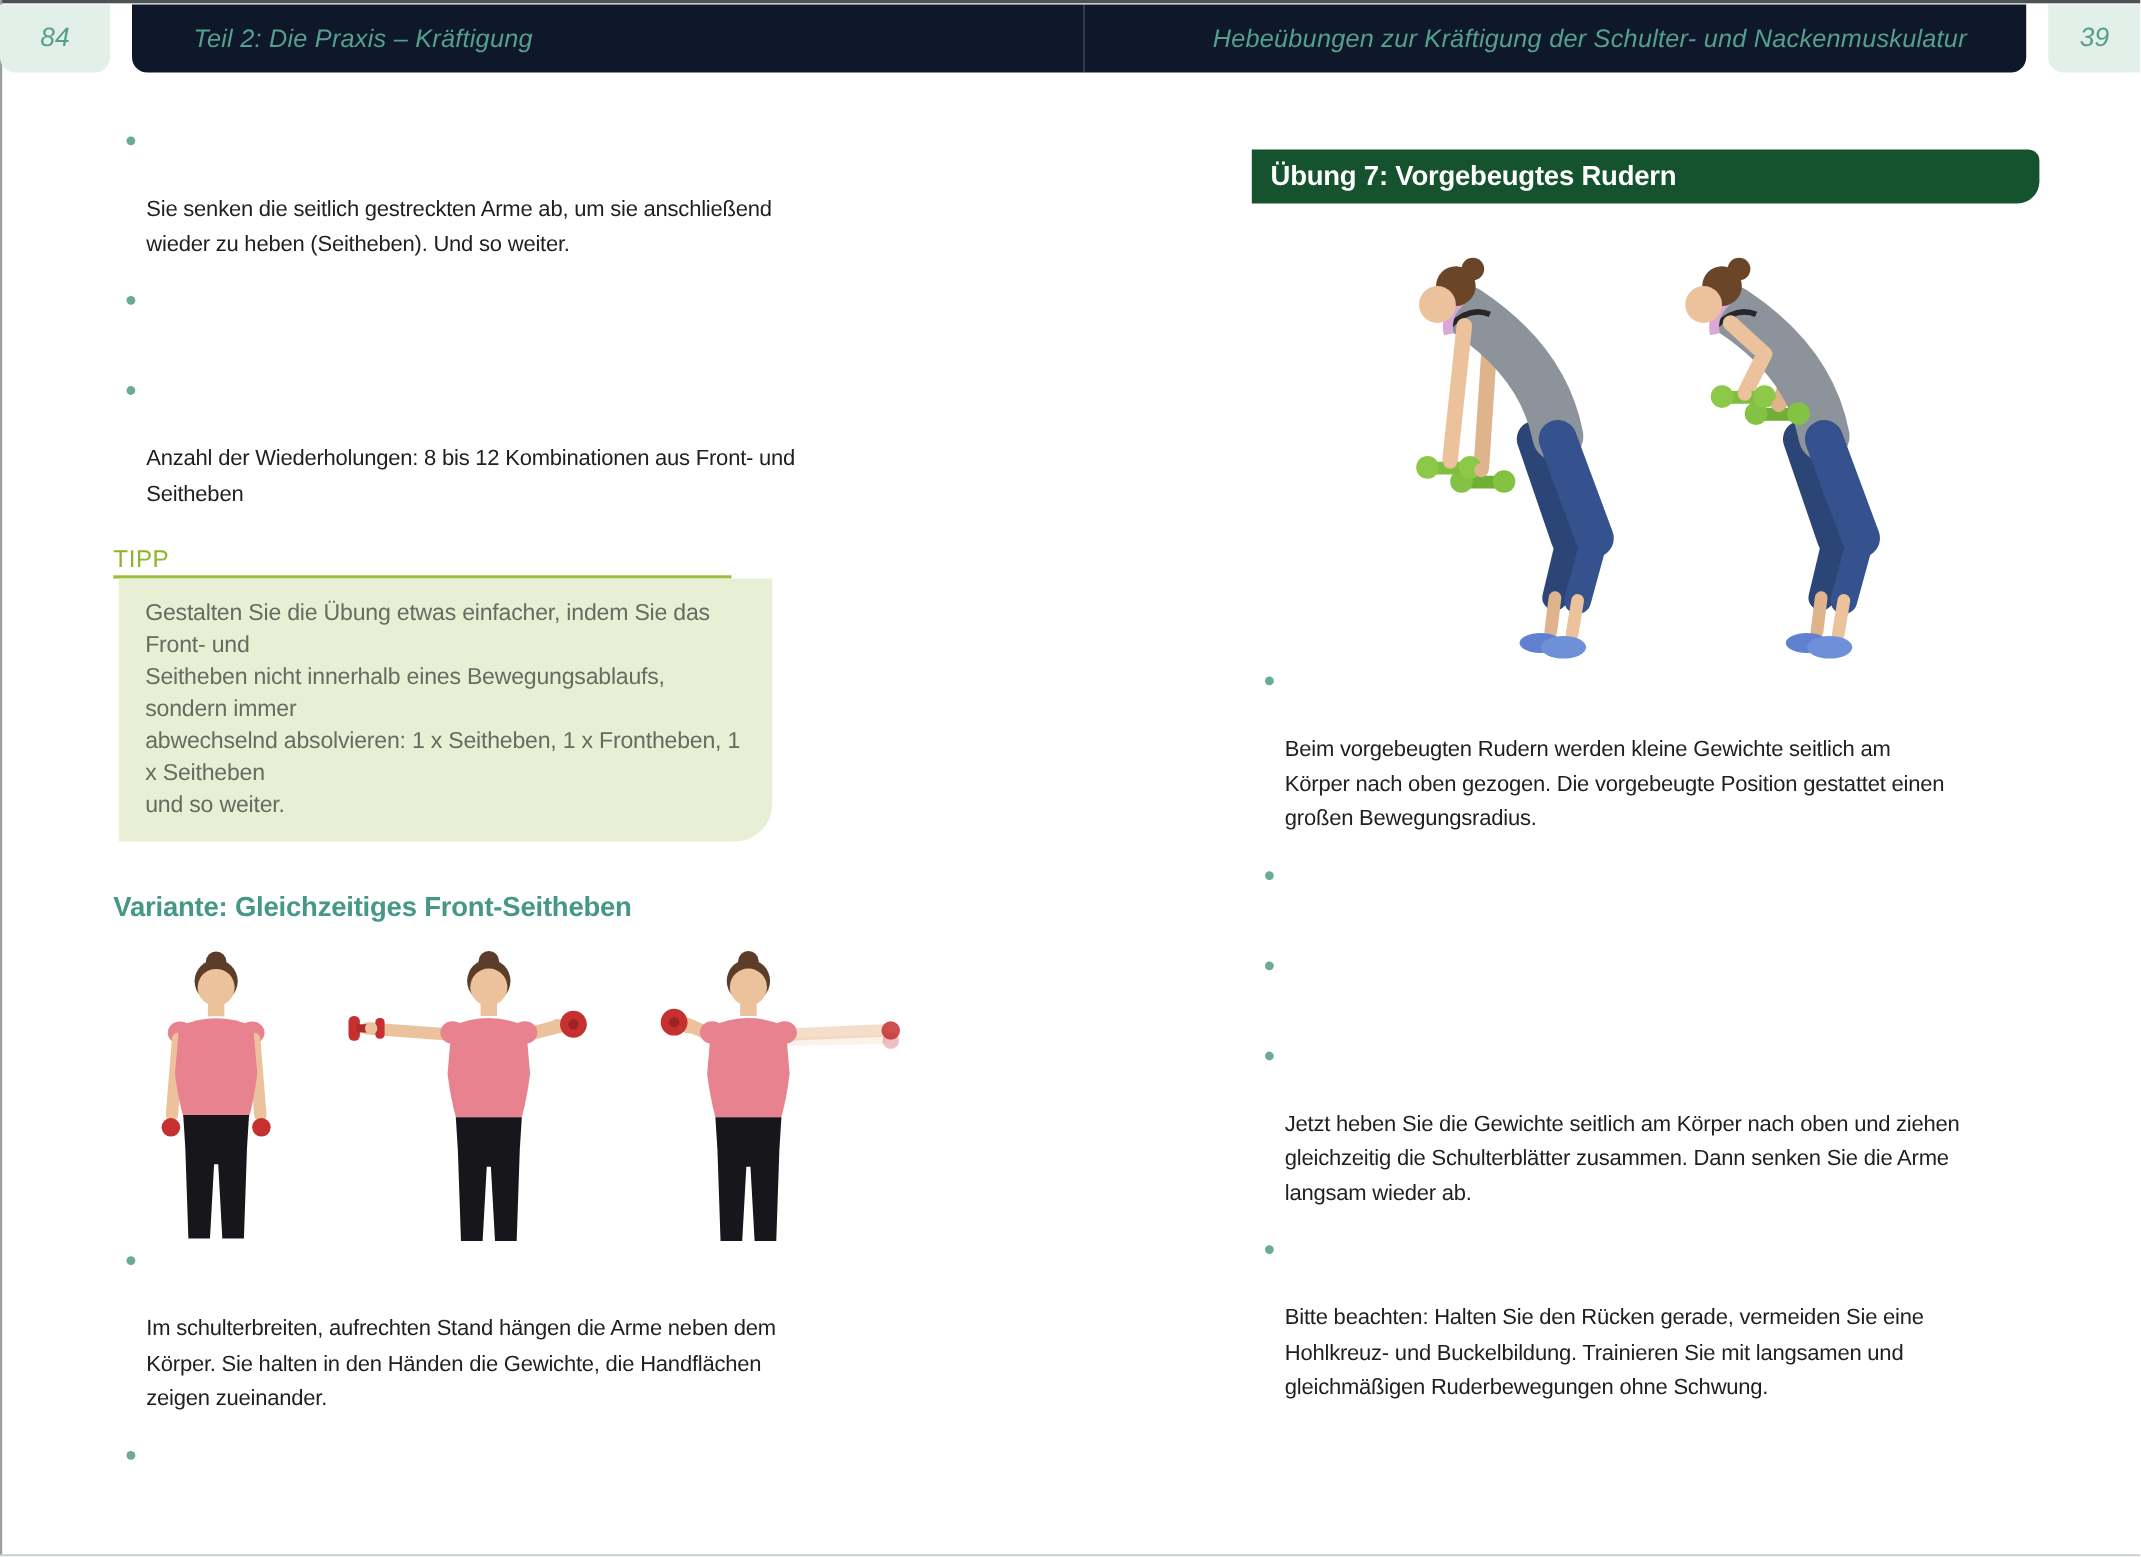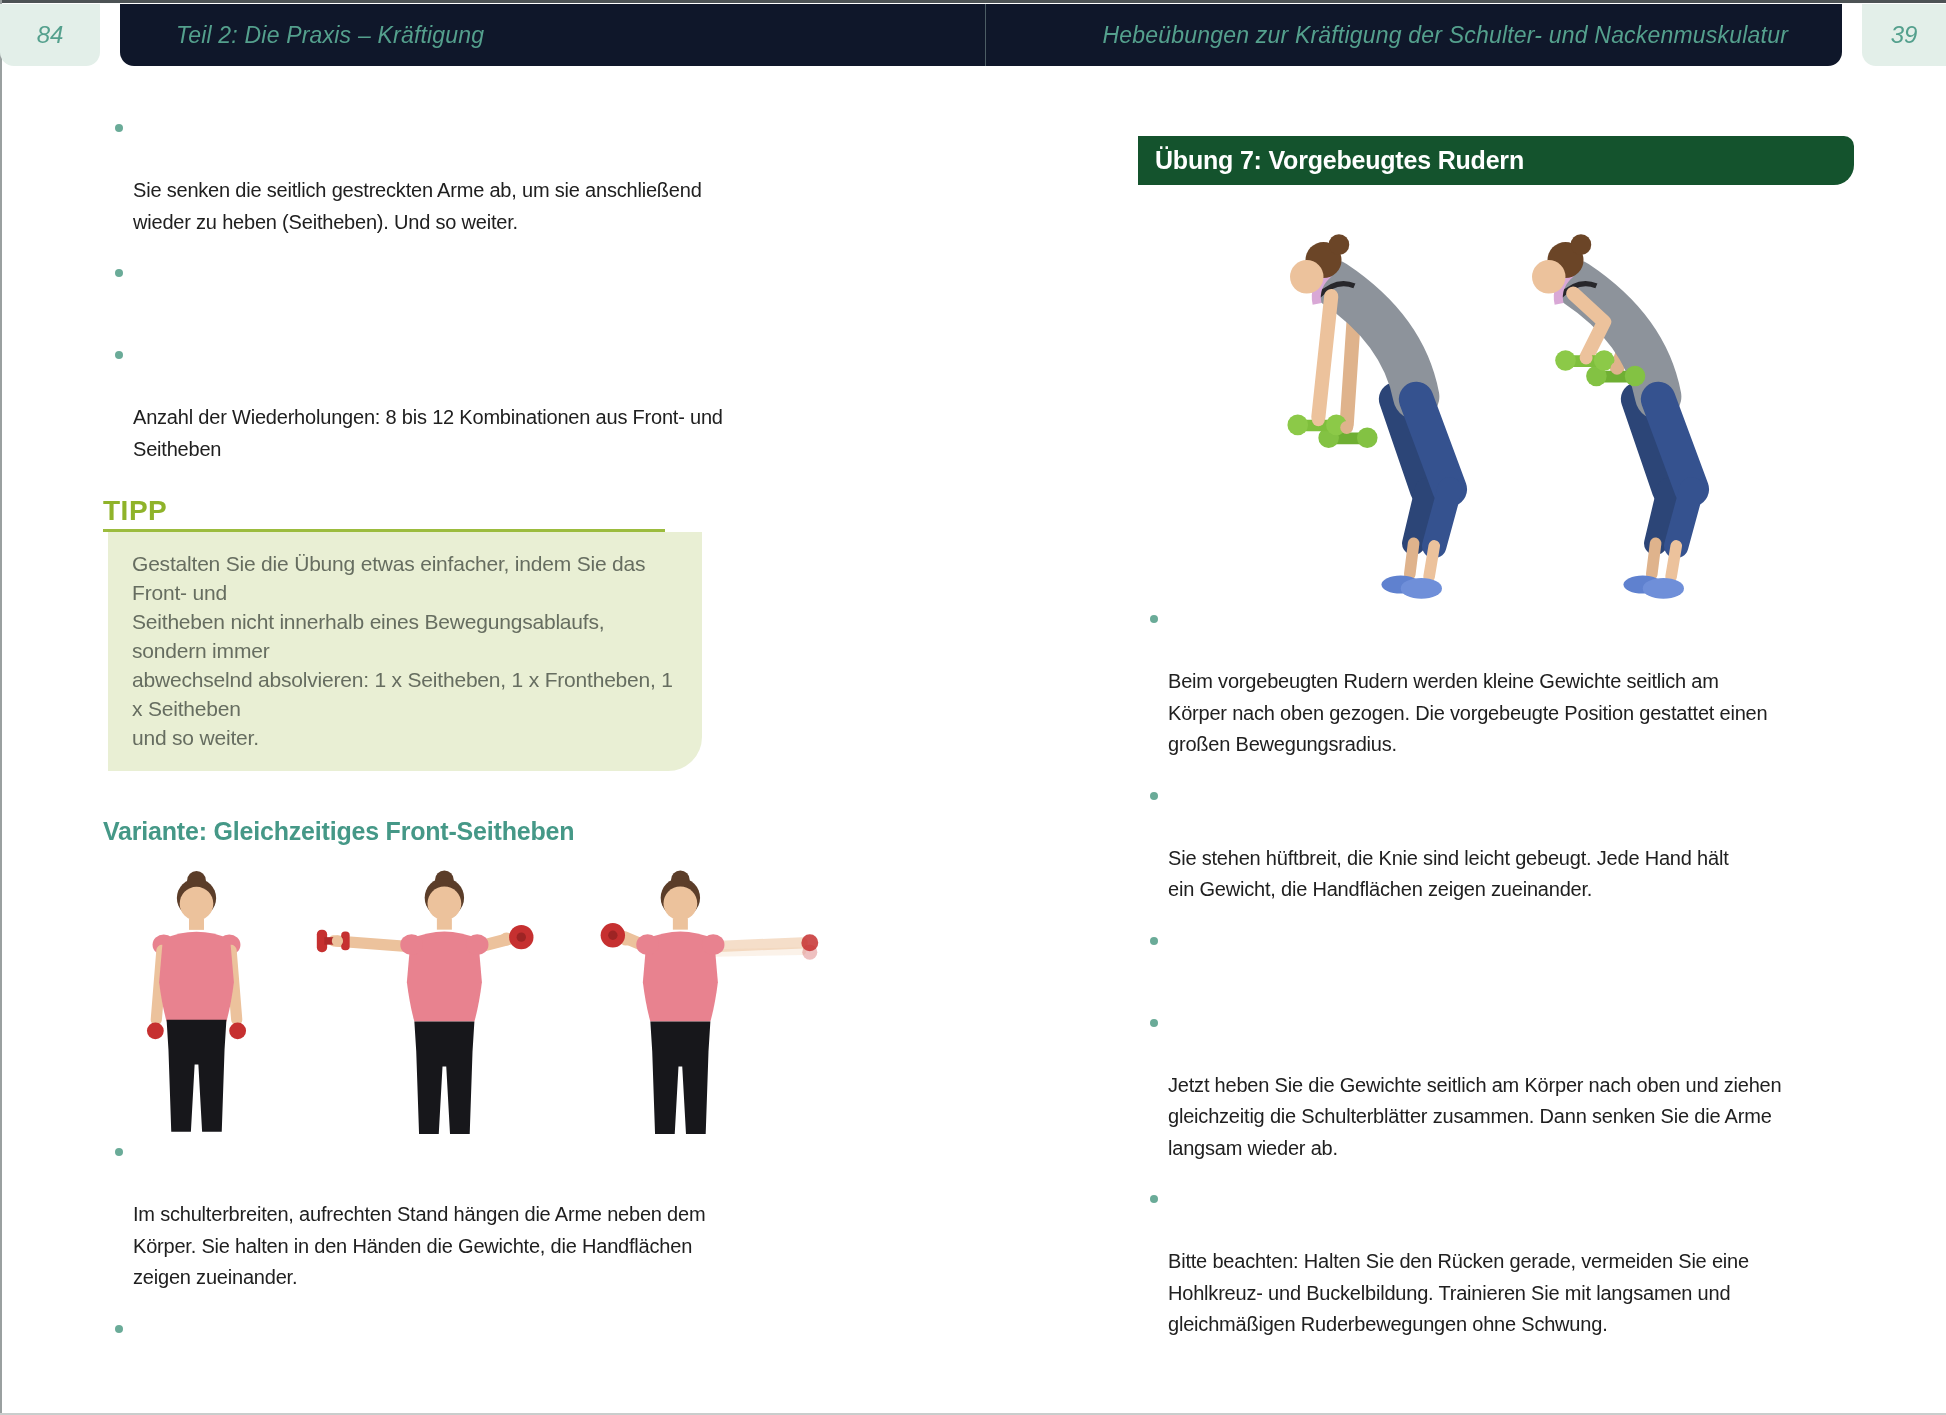--- a/index.html
+++ b/index.html
@@ -50,21 +50,21 @@
     position:absolute;left:12px;top:12px;width:8px;height:8px;
     border-radius:50%;background:#6aab98;
   }
 
   
   .tip{margin-top:30px;}
   .tip-head{
     width:562px;border-bottom:3px solid #9cbc3e;padding-bottom:2px;
   }
   .tip-label{
-    font-size:28px;font-weight:bold;color:#8fb32a;letter-spacing:.5px;
+    font-size:22px;font-weight:normal;color:#8fb32a;letter-spacing:.5px;
   }
   .tip-box{
     margin-left:5px;width:548px;background:#e9efd4;
     border-radius:0 0 34px 0;
     padding:17px 22px 19px 24px;
     font-size:21px;line-height:29px;letter-spacing:-0.2px;
     color:#666d60;white-space:pre-line;
   }
 
   h2.variant-h{
@@ -276,22 +276,20 @@
 
     <ul class="bullets right-bullets">
       <li>
         <span class="dot"></span>
         <span>Beim vorgebeugten Rudern werden kleine Gewichte seitlich am
 Körper nach oben gezogen. Die vorgebeugte Position gestattet einen
 großen Bewegungsradius.</span>
       </li>
       <li>
         <span class="dot"></span>
-        <span>Sie stehen hüftbreit, die Knie sind leicht gebeugt. Jede Hand hält
-ein Gewicht, die Handflächen zeigen zueinander.</span>
       </li>
       <li>
         <span class="dot"></span>
       </li>
       <li>
         <span class="dot"></span>
         <span>Jetzt heben Sie die Gewichte seitlich am Körper nach oben und ziehen
 gleichzeitig die Schulterblätter zusammen. Dann senken Sie die Arme
 langsam wieder ab.</span>
       </li>

